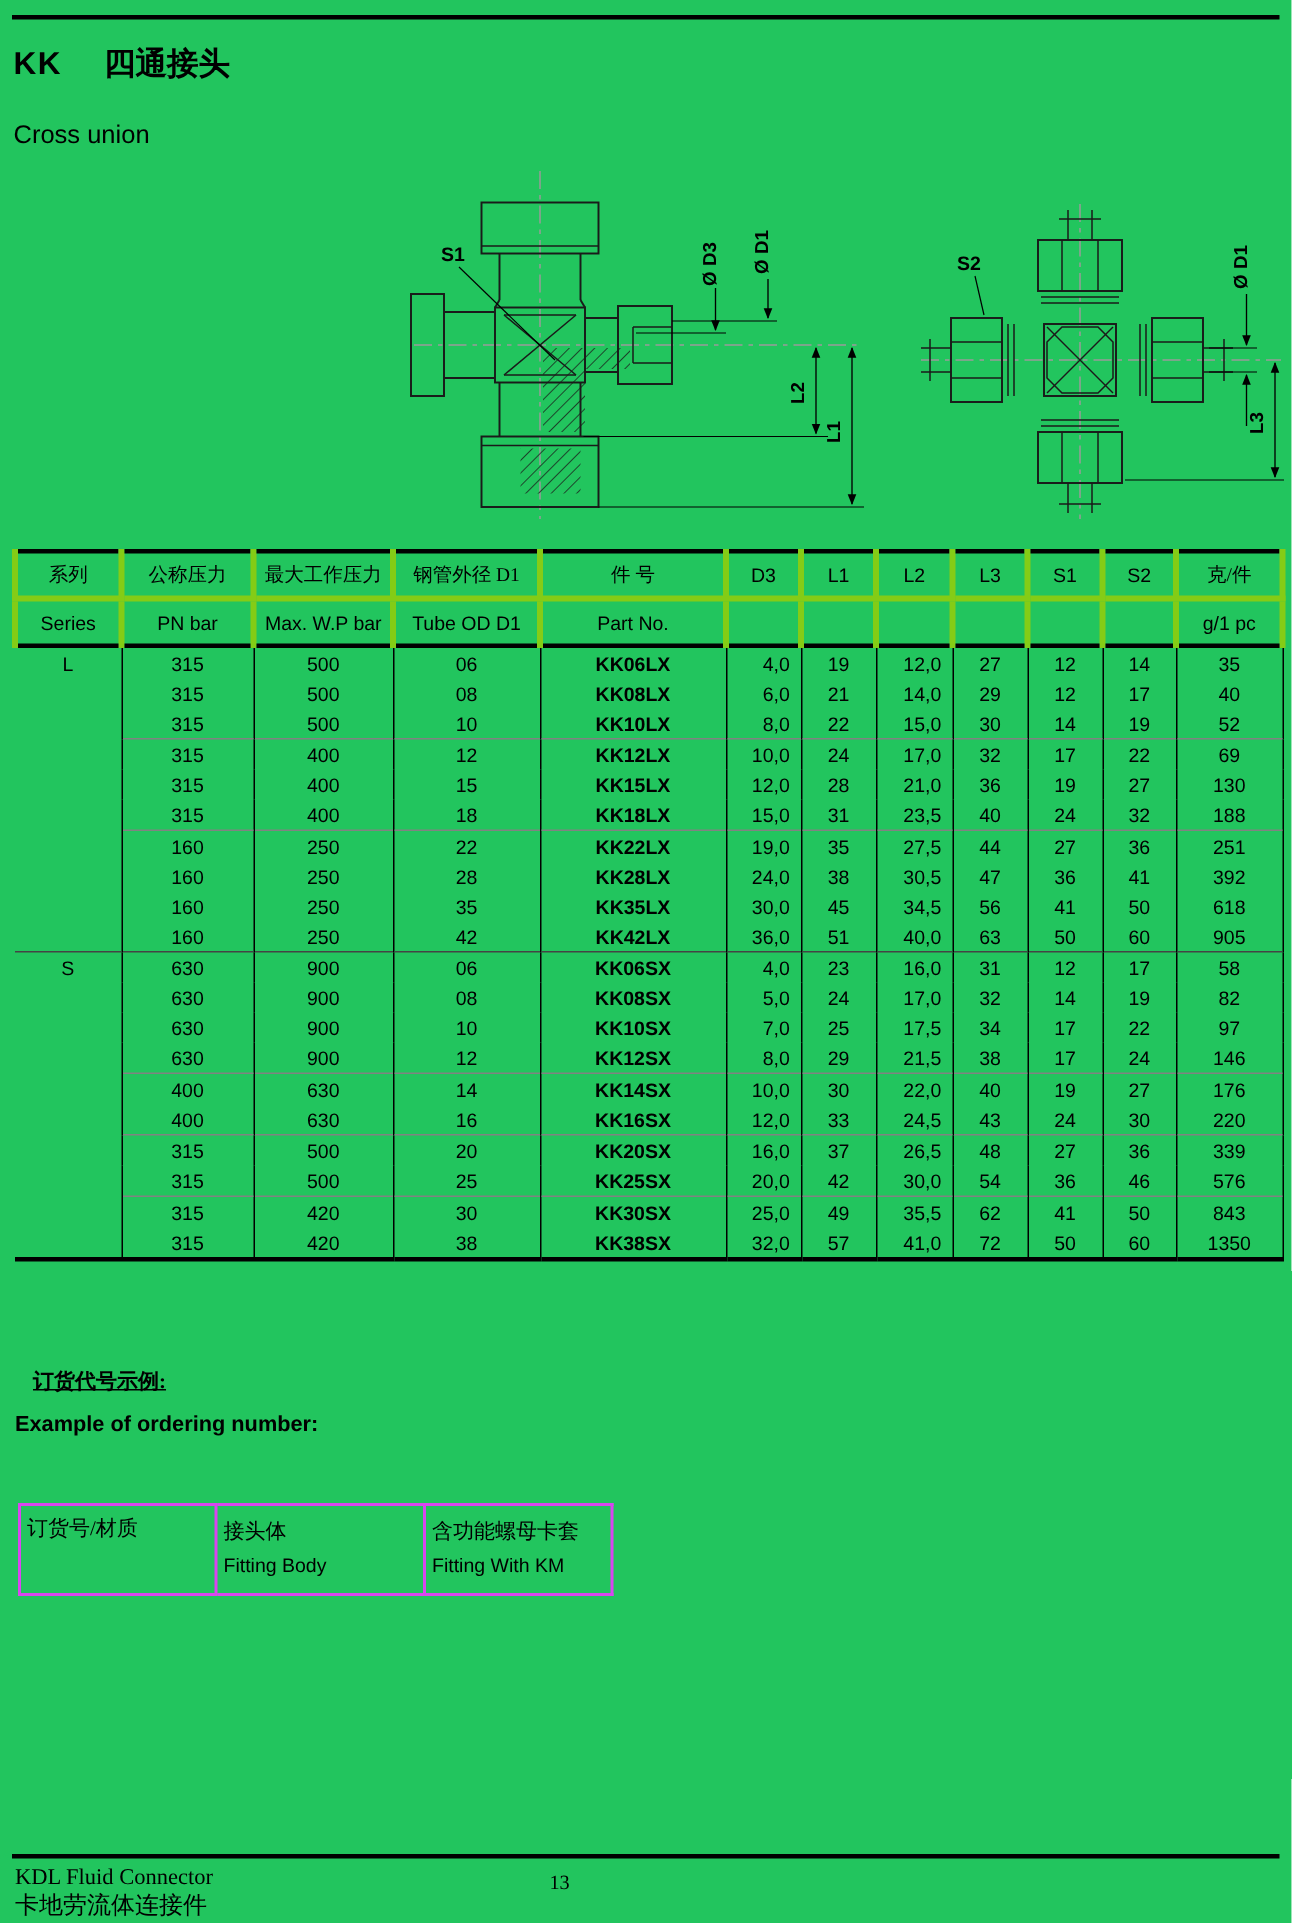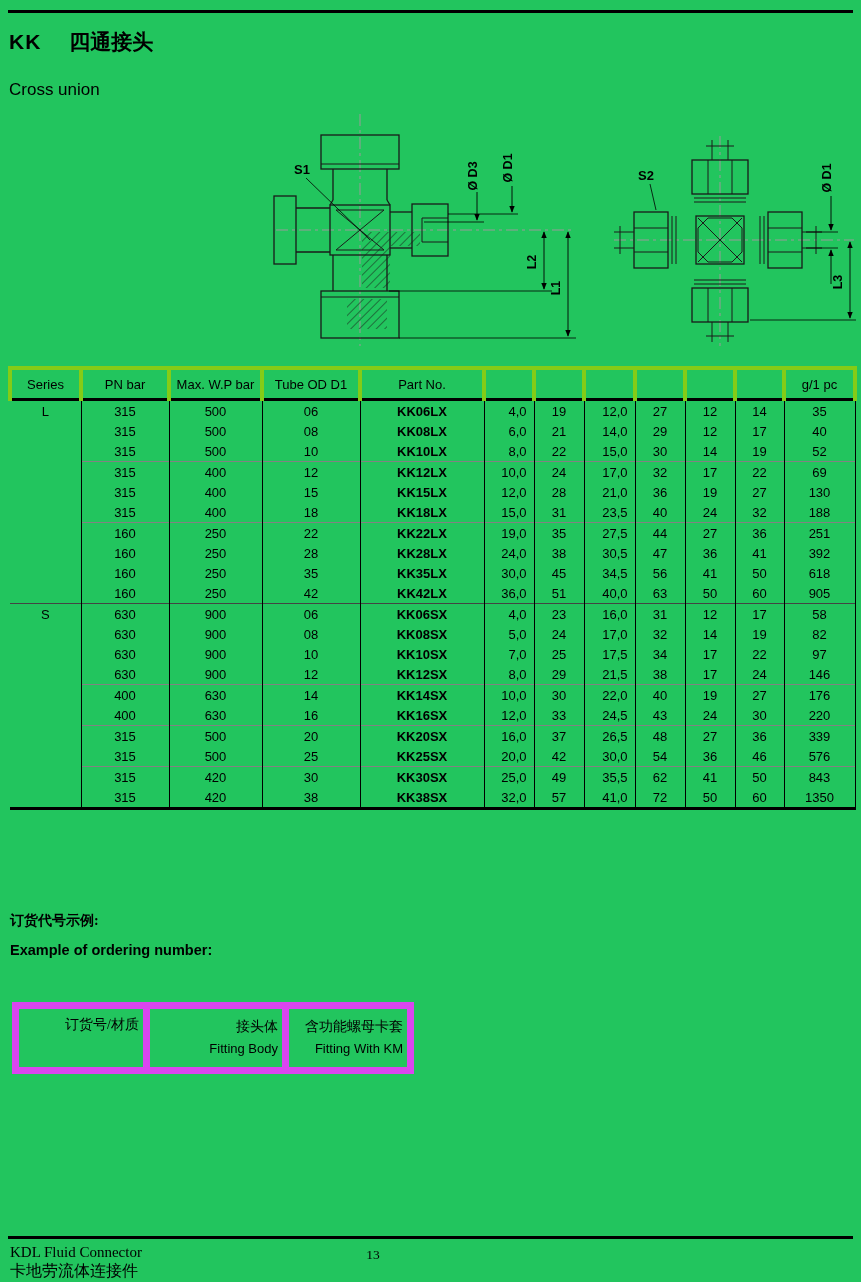--- a/index.html
+++ b/index.html
@@ -35,26 +35,26 @@
   .main-table tbody td{height:20px;border-left:1px solid #000;}
   .main-table tbody td.c-series{border-left:none;}
   .main-table tbody td.c-wt{border-right:1px solid #000;}
   .main-table tbody tr:last-child td{border-bottom:3px solid #000;}
   .main-table tbody tr.sep-group td{border-top:1px solid #828282;}
   .main-table tbody tr.sep-group td.c-series{border-top:none;}
   .main-table tbody tr.sep-series td{border-top:1px solid #444;}
   .main-table td.c-part{font-weight:bold;}
   .main-table td.c-d3,.main-table td.c-l2{text-align:right;padding-right:7px;}
 
-  .order-title-cn{position:absolute;left:10px;top:912px;font-size:14px;font-weight:bold;
-                  font-family:"Liberation Serif",serif;}
+  .order-title-cn{position:absolute;left:22px;top:912px;font-size:14px;font-weight:bold;
+                  font-family:"Liberation Serif",serif;text-decoration:underline;}
   .order-title-en{position:absolute;left:10px;top:942px;font-size:14.5px;font-weight:bold;}
 
   .order-table{position:absolute;left:12px;top:1002px;border-collapse:collapse;table-layout:fixed;}
-  .order-table td{border:7px solid #d946ef;text-align:right;vertical-align:middle;padding:0 4px;}
+  .order-table td{border:2px solid #d946ef;text-align:left;vertical-align:middle;padding:0 4px;}
   .order-table .oh{height:53px;}
   .order-table .or{height:43px;}
   .order-table .cnline{font-family:"Liberation Serif",serif;font-size:14px;line-height:22px;}
   .order-table .enline{font-size:13px;line-height:22px;}
   .order-table td.mat-h{vertical-align:top;padding-top:5px;}
   .order-table td.pn{font-weight:bold;font-size:15px;}
 
   .footer-company{position:absolute;left:10px;top:1243px;font-family:"Liberation Serif",serif;}
   .footer-company .l1{font-size:15px;line-height:18px;}
   .footer-company .l2{font-size:16px;line-height:20px;}
@@ -207,20 +207,34 @@
       <col style="width:124px">
         <col style="width:50px">
         <col style="width:50px">
         <col style="width:51px">
       <col style="width:50px">
         <col style="width:50px">
         <col style="width:49px">
         <col style="width:71px">
     </colgroup>
     <thead>
+      <tr class="hrow-cn">
+        <td class="h-cn">系列</td>
+        <td class="h-cn">公称压力</td>
+        <td class="h-cn">最大工作压力</td>
+        <td class="h-cn">钢管外径 D1</td>
+        <td class="h-cn">件 号</td>
+        <td class="h-dim">D3</td>
+        <td class="h-dim">L1</td>
+        <td class="h-dim">L2</td>
+        <td class="h-dim">L3</td>
+        <td class="h-dim">S1</td>
+        <td class="h-dim">S2</td>
+        <td class="h-cn">克/件</td>
+      </tr>
       <tr class="hrow-en">
         <td>Series</td>
         <td>PN bar</td>
         <td>Max. W.P bar</td>
         <td>Tube OD D1</td>
         <td>Part No.</td>
         <td></td>
         <td></td>
         <td></td>
         <td></td>

